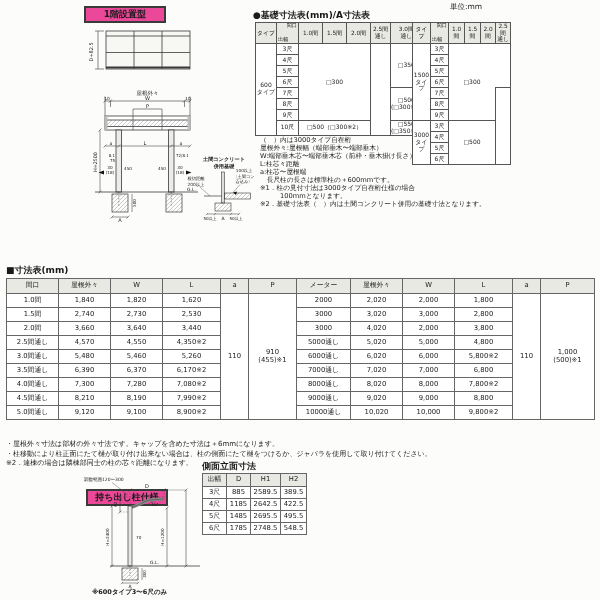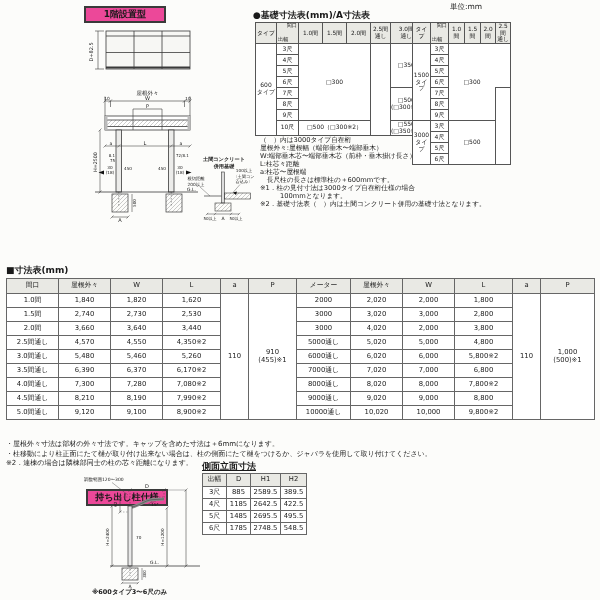--- a/index.html
+++ b/index.html
@@ -502,21 +502,21 @@
       <line x1="122" y1="583" x2="138" y2="583"></line>
       <path d="M120.8,584.2 L123.2,581.8 M136.8,584.2 L139.2,581.8"></path>
       <line x1="142" y1="568" x2="142" y2="580"></line>
     </g>
     <text x="130" y="588" font-size="4.5" text-anchor="middle">A</text>
     <text x="145.5" y="574" font-size="4" text-anchor="middle" transform="rotate(-90 145.5 574)">300</text>
   </svg>
 
   <div class="cnote">※600タイプ3〜6尺のみ</div>
 
-  <div class="h1" style="left:202px;top:460px;text-decoration:underline;">側面立面寸法</div>
+  <div class="h1" style="left:202px;top:460px;">側面立面寸法</div>
   <table class="stable" style="left:202px;top:473px;">
     <colgroup>
         <col style="width:24px">
         <col style="width:24px">
         <col style="width:30px">
         <col style="width:26px">
       </colgroup>
     <tbody>
         <tr>
       <th>出幅</th>

